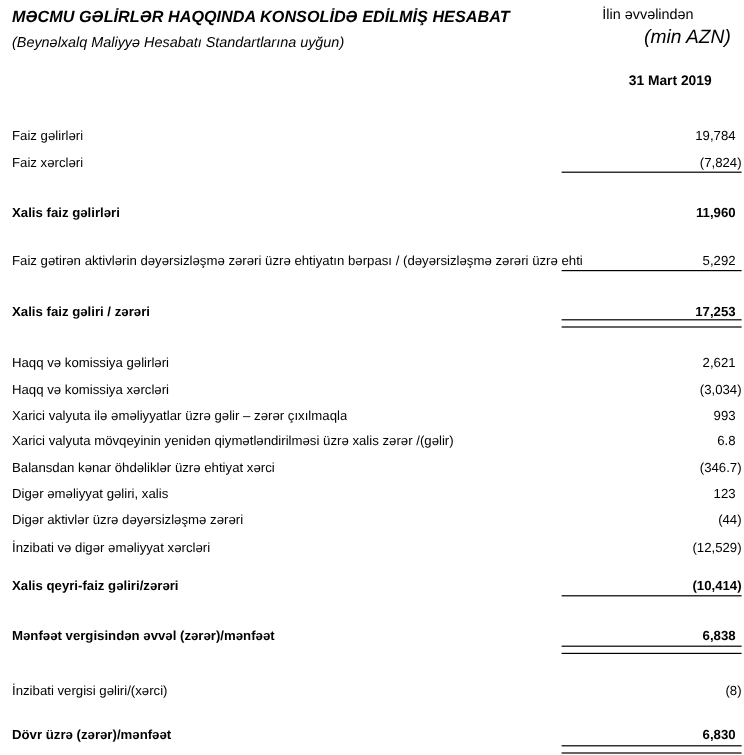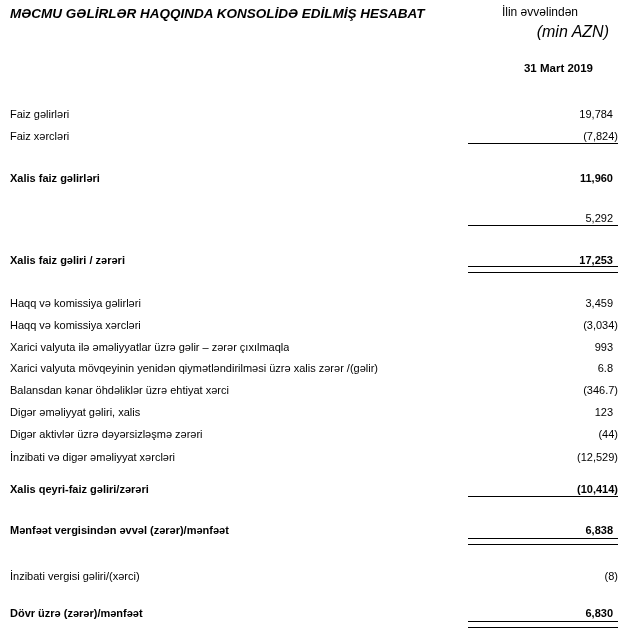--- a/index.html
+++ b/index.html
@@ -62,53 +62,55 @@
     border-top: 1.5px solid #000;
     border-bottom: 1.5px solid #000;
   }
 </style>
 </head>
 <body>
 
 <div class="page">
 
   <div class="title">MƏCMU GƏLİRLƏR HAQQINDA KONSOLİDƏ EDİLMİŞ HESABAT</div>
+  <div class="subtitle">(Beynəlxalq Maliyyə Hesabatı Standartlarına uyğun)</div>
   <div class="period-label">İlin əvvəlindən</div>
   <div class="units">(min AZN)</div>
   <div class="col-date">31 Mart 2019</div>
 
   <div class="row" style="top:107px">
     <span class="label">Faiz gəlirləri</span>
     <span class="value">19,784</span>
   </div>
   <div class="row" style="top:129px">
     <span class="label">Faiz xərcləri</span>
     <span class="value hang">(7,824)</span>
   </div>
   <div class="rule single" style="top:143px"></div>
 
   <div class="row bold" style="top:171px">
     <span class="label">Xalis faiz gəlirləri</span>
     <span class="value">11,960</span>
   </div>
 
   <div class="row" style="top:211px">
+    <span class="label">Faiz gətirən aktivlərin dəyərsizləşmə zərəri üzrə ehtiyatın bərpası / (dəyərsizləşmə zərəri üzrə ehti</span>
     <span class="value">5,292</span>
   </div>
   <div class="rule single" style="top:225px"></div>
 
   <div class="row bold" style="top:253px">
     <span class="label">Xalis faiz gəliri / zərəri</span>
     <span class="value">17,253</span>
   </div>
   <div class="rule double" style="top:266px"></div>
 
   <div class="row" style="top:296px">
     <span class="label">Haqq və komissiya gəlirləri</span>
-    <span class="value">3,459</span>
+    <span class="value">2,621</span>
   </div>
   <div class="row" style="top:318px">
     <span class="label">Haqq və komissiya xərcləri</span>
     <span class="value hang">(3,034)</span>
   </div>
   <div class="row" style="top:340px">
     <span class="label">Xarici valyuta ilə əməliyyatlar üzrə gəlir – zərər çıxılmaqla</span>
     <span class="value">993</span>
   </div>
   <div class="row" style="top:361px">

